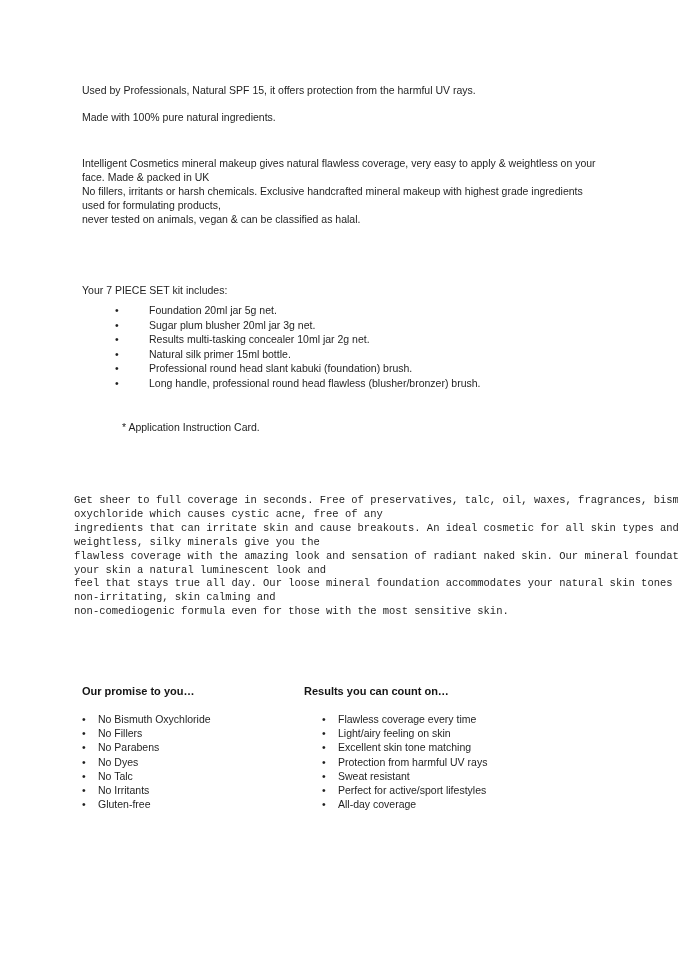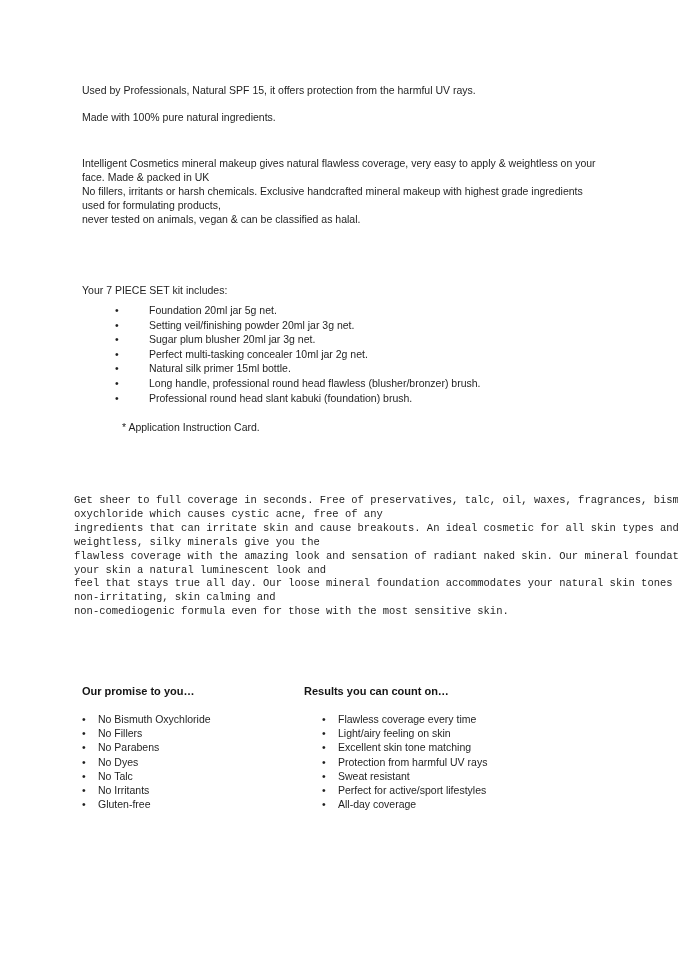--- a/index.html
+++ b/index.html
@@ -83,26 +83,25 @@
   <div class="txt para1">Intelligent Cosmetics mineral makeup gives natural flawless coverage, very easy to apply &amp; weightless on your
 face. Made &amp; packed in UK
 No fillers, irritants or harsh chemicals. Exclusive handcrafted mineral makeup with highest grade ingredients
 used for formulating products,
 never tested on animals, vegan &amp; can be classified as halal.</div>
 
   <div class="txt kit-heading">Your 7 PIECE SET kit includes:</div>
 
   <ul class="kit-list">
     <li>Foundation 20ml jar 5g net.</li>
-    <li>Setting veil/finishing powder 20ml jar 3g net.</li>
     <li>Sugar plum blusher 20ml jar 3g net.</li>
-    <li>Perfect multi-tasking concealer 10ml jar 2g net.</li>
+    <li>Results multi-tasking concealer 10ml jar 2g net.</li>
     <li>Natural silk primer 15ml bottle.</li>
+    <li>Professional round head slant kabuki (foundation) brush.</li>
     <li>Long handle, professional round head flawless (blusher/bronzer) brush.</li>
-    <li>Professional round head slant kabuki (foundation) brush.</li>
   </ul>
 
   <div class="txt kit-note">* Application Instruction Card.</div>
 
   <div class="txt para2">Get sheer to full coverage in seconds. Free of preservatives, talc, oil, waxes, fragrances, bismuth
 oxychloride which causes cystic acne, free of any
 ingredients that can irritate skin and cause breakouts. An ideal cosmetic for all skin types and conditions. Our
 weightless, silky minerals give you the
 flawless coverage with the amazing look and sensation of radiant naked skin. Our mineral foundation will give
 your skin a natural luminescent look and

